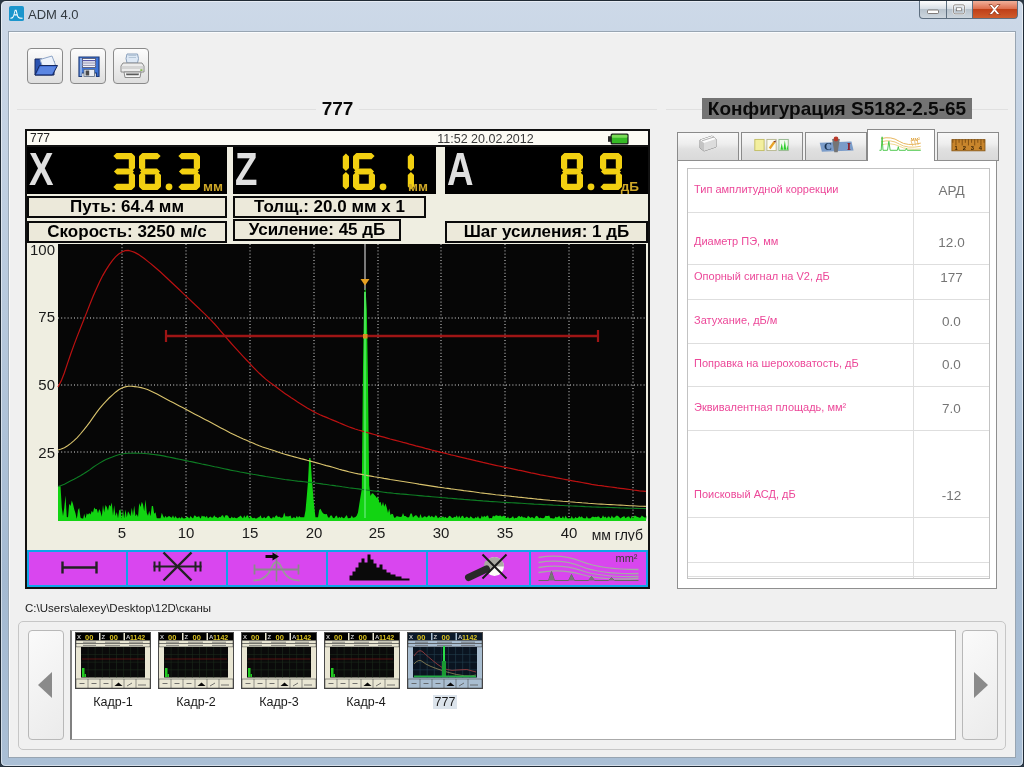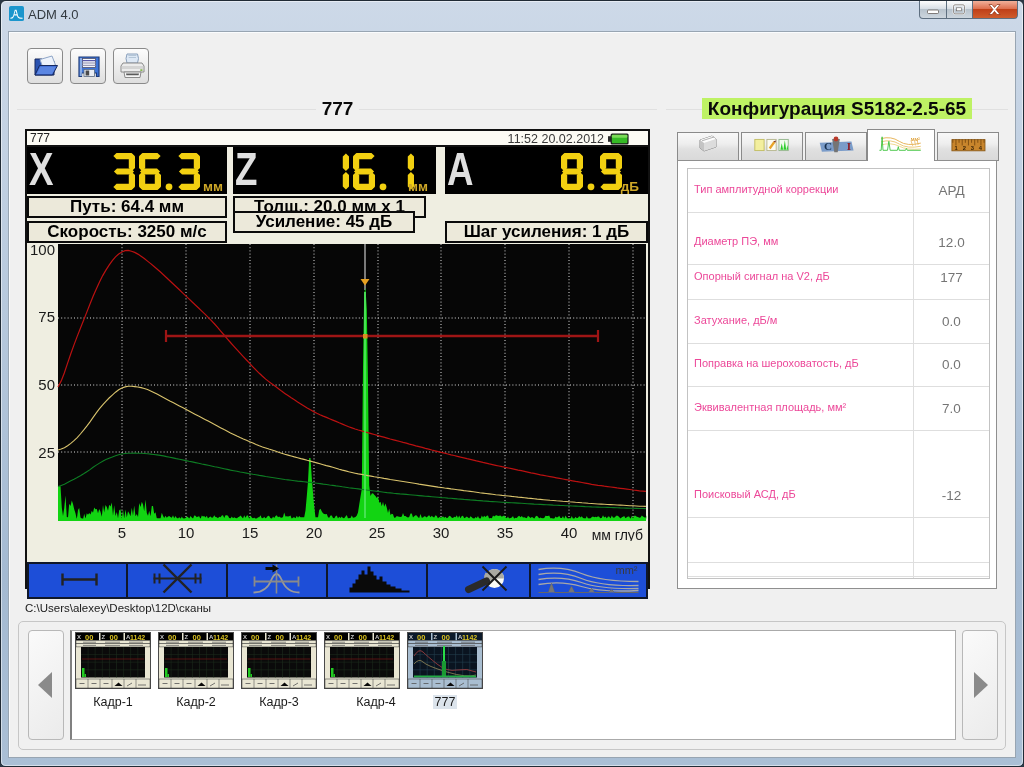--- a/index.html
+++ b/index.html
@@ -13,26 +13,26 @@
 .wb{height:18px;border:1px solid #5e6f80;border-top:none;background:linear-gradient(180deg,#fdfdfd 0%,#d8dfe6 45%,#b8c3cd 50%,#cdd6de 100%);position:relative}
 .wb.mn{width:28px;border-radius:0 0 0 4px}
 .wb.mx{width:26px;border-left:none}
 .wb.cl{width:45px;border-radius:0 0 4px 0;border-left:none;background:linear-gradient(180deg,#f0b09a 0%,#dd7050 45%,#c04018 50%,#cf5c2c 100%)}
 .tbtn{position:absolute;width:36px;height:36px;border:1px solid #8a8a8a;border-radius:4px;background:linear-gradient(180deg,#fcfcfc,#eaeaea 60%,#dedede)}
 .hd{position:absolute;font-size:19px;font-weight:bold;color:#0a0a0a;text-align:center;z-index:2}
 .gline{position:absolute;height:1px;background:#e0e0e0;top:109px;z-index:1}
 .screen{position:absolute;left:25px;top:129px;width:625px;height:460px;border:2px solid #111;background:#efeee1}
 .scr-top{position:absolute;left:0;top:0;width:621px;height:16px;background:#fcfbf4;border-bottom:2px solid #111}
 .scr-top .nm{position:absolute;left:3px;top:0;font-size:12px;color:#222}
-.scr-top .tm{position:absolute;left:340px;width:237px;text-align:right;top:1px;font-size:12.5px;color:#3a3a3a}
+.scr-top .tm{position:absolute;left:340px;width:237px;text-align:center;top:1px;font-size:12.5px;color:#3a3a3a}
 .dbox{position:absolute;top:16px;height:47px;background:#000}
 .dbox .ltr{position:absolute;left:2px;top:-6px;font-size:47px;font-weight:bold;color:#e0e0e0;transform:scaleX(.78);transform-origin:left;letter-spacing:-2px}
 .dbox .unit{position:absolute;bottom:0;font-size:13.5px;font-weight:bold;color:#cfa828}
 .prow{position:absolute;height:22px;background:#ece9da;border:2px solid #0a0a0a;font-size:17px;font-weight:bold;color:#000;text-align:center;line-height:17px}
-.tbc{position:absolute;top:431px;height:37px;background:#1d4ed8;border:2px solid #0f172a}
+.tbc{position:absolute;top:419px;height:37px;background:#d946ef;border:2px solid #0ea5e9}
 .tbi{position:absolute;left:50%;top:50%;transform:translate(-50%,-50%)}
 .tabs{position:absolute;left:677px;top:129px;width:322px;height:31px}
 .tab{position:absolute;top:3px;height:29px;border:1px solid #8a8a8a;background:linear-gradient(180deg,#f8f8f8,#eeeeee 40%,#e0e0e0 60%,#d9d9d9)}
 .tab.sel{top:0;height:32px;background:#fff;border-bottom:none;z-index:3}
 .rpanel{position:absolute;left:677px;top:160px;width:320px;height:429px;background:#fff;border:1px solid #8f8f8f;z-index:2}
 .rtable{position:absolute;left:9px;top:7px;width:303px;height:411px;border:1px solid #c3c3c3}
 .rrow{position:absolute;left:0;width:301px;border-bottom:1px solid #dedede}
 .rrow .lab{position:absolute;left:6px;top:50%;margin-top:-8px;font-size:11px;color:#ec4899}
 .rrow .val{position:absolute;left:226px;width:75px;text-align:center;top:50%;margin-top:-8px;font-size:13.5px;color:#757575}
 .rcol{position:absolute;left:225px;top:0;width:1px;height:409px;background:#dedede}
@@ -89,21 +89,21 @@
 <path d="M5 11 L24 11 L26 14 L26 20 L3 20 L3 14 Z" fill="#ececec" stroke="#8a8a8a" stroke-width="1"></path>
 <path d="M3.5 14 L25.5 14 L25.5 17 L3.5 17 Z" fill="#c4c4c4" opacity=".6"></path>
 <path d="M6 20 L23 20 L22 25.5 L7 25.5 Z" fill="#f6f6f6" stroke="#8a8a8a" stroke-width="1"></path>
 <path d="M8 21.5 L21 21.5 L20.6 23.2 L8.4 23.2 Z" fill="#5a5a5a"></path>
 <rect x="22.3" y="17.3" width="2.2" height="1.6" fill="#7cb342"></rect>
 </svg>
   </div>
 <div class="gline" style="left:17px;width:640px"></div>
 <div class="gline" style="left:666px;width:342px"></div>
 <div class="hd" style="left:25px;top:98px;width:625px"><span style="background:#f0f0f0;padding:0 6px">777</span></div>
-<div class="hd" style="left:677px;top:98px;width:320px"><span style="background:#bef264;padding:0 6px">Конфигурация S5182-2.5-65</span></div>
+<div class="hd" style="left:677px;top:98px;width:320px"><span style="background:#737373;padding:0 6px">Конфигурация S5182-2.5-65</span></div>
 <div class="screen">
 <div class="scr-top">
       <span class="nm">777</span>
       <span class="tm">11:52 20.02.2012</span>
 <svg style="position:absolute;left:581px;top:2px" width="21" height="12" viewBox="0 0 21 12">
         <rect x="0" y="3.2" width="3" height="5.6" fill="#2a2a2a"></rect>
         <rect x="2.6" y="0.6" width="18" height="10.8" rx="1.5" fill="#1a1a1a"></rect>
         <rect x="3.8" y="1.8" width="15.6" height="8.4" rx="1" fill="#35ba25"></rect>
         <rect x="3.8" y="1.8" width="15.6" height="3" rx="1" fill="#86e060" opacity=".85"></rect>
       </svg>
@@ -164,21 +164,21 @@
         <path d="M169.9,20.9 173.0,24.0 173.0,35.5 169.9,38.6 166.8,35.5 166.8,24.0Z" fill="#f2d011"></path>
         <path d="M151.4,35.9 154.5,32.8 169.5,32.8 172.6,35.9 169.5,39.0 154.5,39.0Z" fill="#f2d011"></path>
         <path d="M154.1,2.4 157.2,5.5 157.2,17.0 154.1,20.1 151.0,17.0 151.0,5.5Z" fill="#f2d011"></path>
         <path d="M151.9,20.5 155.0,17.4 169.0,17.4 172.1,20.5 169.0,23.6 155.0,23.6Z" fill="#f2d011"></path>
       </svg>
       <span class="unit" style="right:9px">дБ</span>
     </div>
     <div class="prow" style="left:0;width:200px;top:65px">Путь: 64.4 мм</div>
 <div class="prow" style="left:206px;width:193px;top:65px">Толщ.: 20.0 мм x 1</div>
     <div class="prow" style="left:0;width:200px;top:90px">Скорость: 3250 м/с</div>
-<div class="prow" style="left:206px;width:182px;top:80px">Усиление: 45 дБ</div>
+<div class="prow" style="left:206px;width:168px;top:88px">Усиление: 45 дБ</div>
 <div class="prow" style="left:418px;width:203px;top:90px">Шаг усиления: 1 дБ</div>
     <div style="position:absolute;left:0;top:113px;width:621px;height:297px">
 <svg width="621" height="297" viewBox="0 0 621 297">
 <rect x="0" y="0" width="621" height="297" fill="#efeee1"></rect>
 <rect x="31" y="0" width="588" height="277" fill="#060606"></rect>
 <line x1="95" y1="0" x2="95" y2="276" stroke="#dcdcdc" stroke-width="1" stroke-dasharray="1 2.2"></line>
         <line x1="159" y1="0" x2="159" y2="276" stroke="#dcdcdc" stroke-width="1" stroke-dasharray="1 2.2"></line>
         <line x1="223" y1="0" x2="223" y2="276" stroke="#dcdcdc" stroke-width="1" stroke-dasharray="1 2.2"></line>
         <line x1="287" y1="0" x2="287" y2="276" stroke="#dcdcdc" stroke-width="1" stroke-dasharray="1 2.2"></line>
         <line x1="351" y1="0" x2="351" y2="276" stroke="#dcdcdc" stroke-width="1" stroke-dasharray="1 2.2"></line>
@@ -506,21 +506,21 @@
         <line x1="6" y1="37.8" x2="70" y2="37.8" stroke="#1d2c1d" stroke-width=".6"></line>
         <rect x="7" y="36" width="2.5" height="9" fill="#22cc22"></rect>
         <rect x="9.5" y="42" width="1.5" height="3" fill="#22cc22"></rect>
         <line x1="7" y1="27" x2="69" y2="27" stroke="#6a1414" stroke-width="1" opacity=".8"></line>
         <rect x="1" y="47" width="74" height="9" fill="#e9e6d3" stroke="#3a3a3a" stroke-width=".5"></rect>
         <path d="M13 47 V56 M25 47 V56 M37 47 V56 M49 47 V56 M61 47 V56" stroke="#3a3a3a" stroke-width=".5"></path>
         <path d="M4.5 51.5 h5 M16.5 51.5 h5 M28.5 51.5 h5" stroke="#555" stroke-width=".8"></path>
         <path d="M39.5 54 L43.5 50.5 L47.5 54 Z" fill="#0a0a0a"></path>
         <path d="M52 54 l5 -3 M63 53 h8" stroke="#555" stroke-width=".8"></path>
       </svg>
-      <div class="tlabel" style="left:266px"><span style="padding:0 2px">Кадр-4</span></div>
+      <div class="tlabel" style="left:256px"><span style="padding:0 2px">Кадр-4</span></div>
       <svg width="76" height="57" viewBox="0 0 76 57" style="position:absolute;left:335px;top:1px">
         <rect x="0.5" y="0.5" width="75" height="56" fill="#a9bed1" stroke="#4a4a4a" stroke-width="1"></rect>
         <rect x="1" y="1" width="23" height="7.5" fill="#0c1a2a"></rect>
         <rect x="25.5" y="1" width="23" height="7.5" fill="#0c1a2a"></rect>
         <rect x="50" y="1" width="25" height="7.5" fill="#0c1a2a"></rect>
         <text x="10" y="7.5" font-size="7.5" fill="#d8c020" font-weight="bold">00</text>
         <text x="34.5" y="7.5" font-size="7.5" fill="#d8c020" font-weight="bold">00</text>
         <text x="55" y="7.5" font-size="7" fill="#d8c020" font-weight="bold">1142</text>
         <text x="2" y="7.2" font-size="6" fill="#c8c8c8" font-weight="bold">X</text>
         <text x="26.5" y="7.2" font-size="6" fill="#c8c8c8" font-weight="bold">Z</text>

